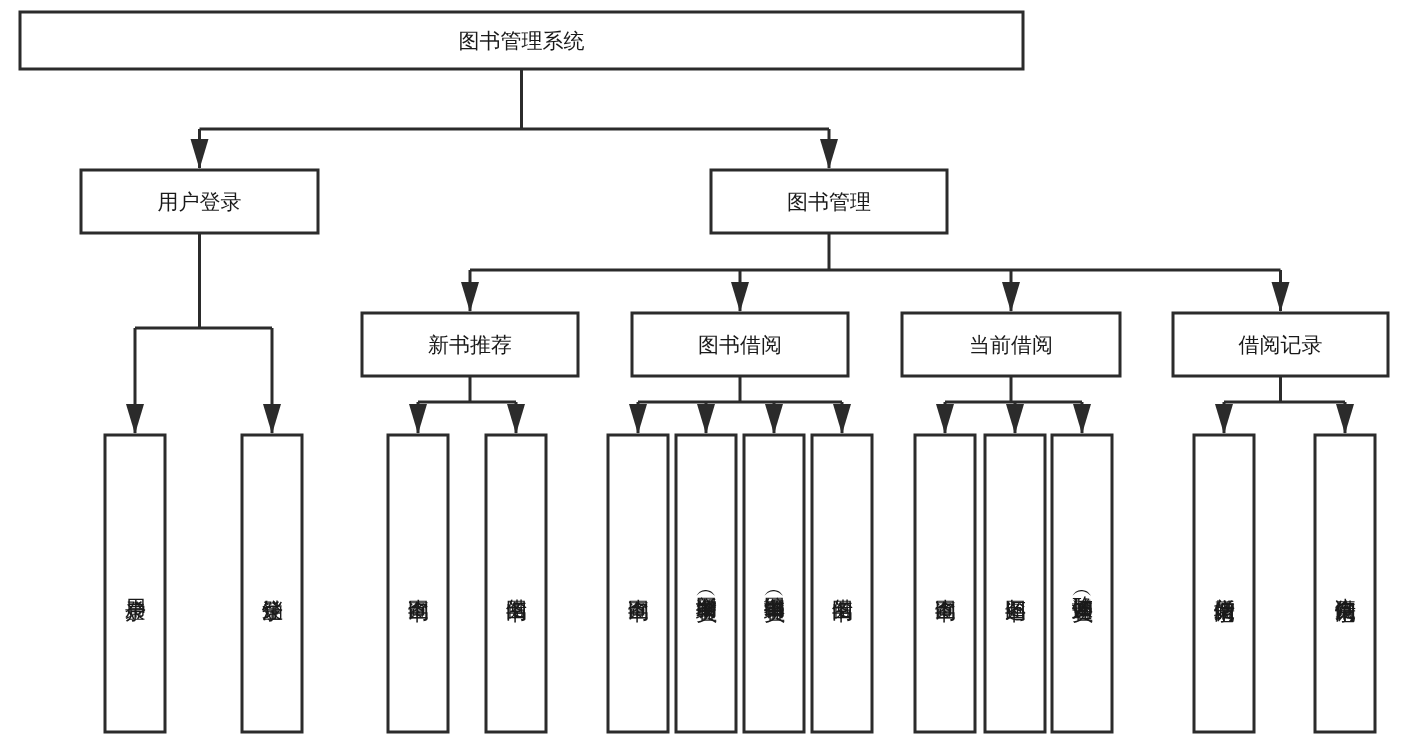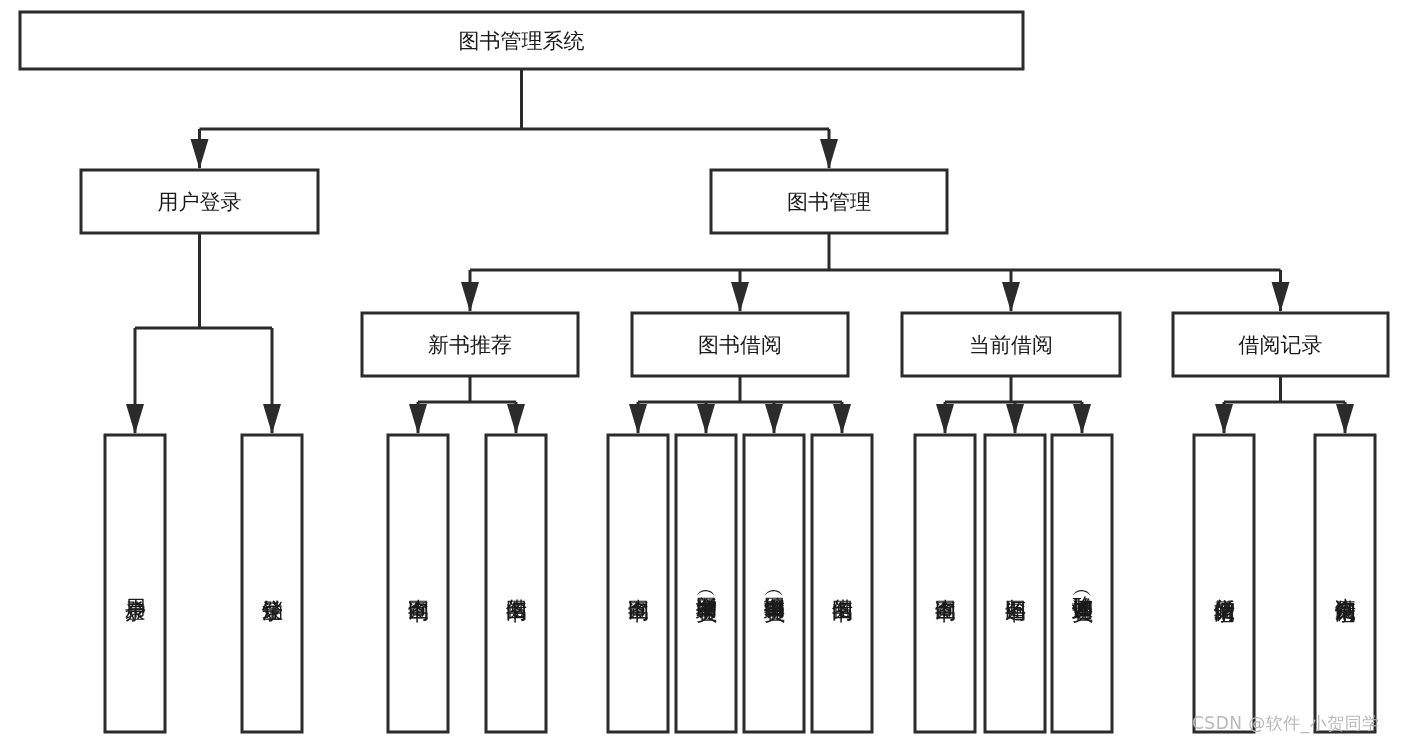--- a/index.html
+++ b/index.html
@@ -214,15 +214,14 @@
       <div class="vlabel" style="left: 676px; top: 435px; width: 60px; height: 297px;">新增图书（管理员）</div>
       <div class="vlabel" style="left: 744px; top: 435px; width: 60px; height: 297px;">编辑图书（管理员）</div>
       <div class="vlabel" style="left: 812px; top: 435px; width: 60px; height: 297px;">借阅图书</div>
       <div class="vlabel" style="left: 915px; top: 435px; width: 60px; height: 297px;">查询图书</div>
       <div class="vlabel" style="left: 985px; top: 435px; width: 60px; height: 297px;">归还图书</div>
       <div class="vlabel" style="left: 1052px; top: 435px; width: 60px; height: 297px;">确认归还（管理员）</div>
       <div class="vlabel" style="left: 1194px; top: 435px; width: 60px; height: 297px;">新增借阅记录</div>
       <div class="vlabel" style="left: 1315px; top: 435px; width: 60px; height: 297px;">查询借阅记录</div>
     </div>
 
-  <div class="watermark" style="left: 1192px; top: 712px;">CSDN @软件_小贺同学</div>
 
 </div>
 
 </body></html>

